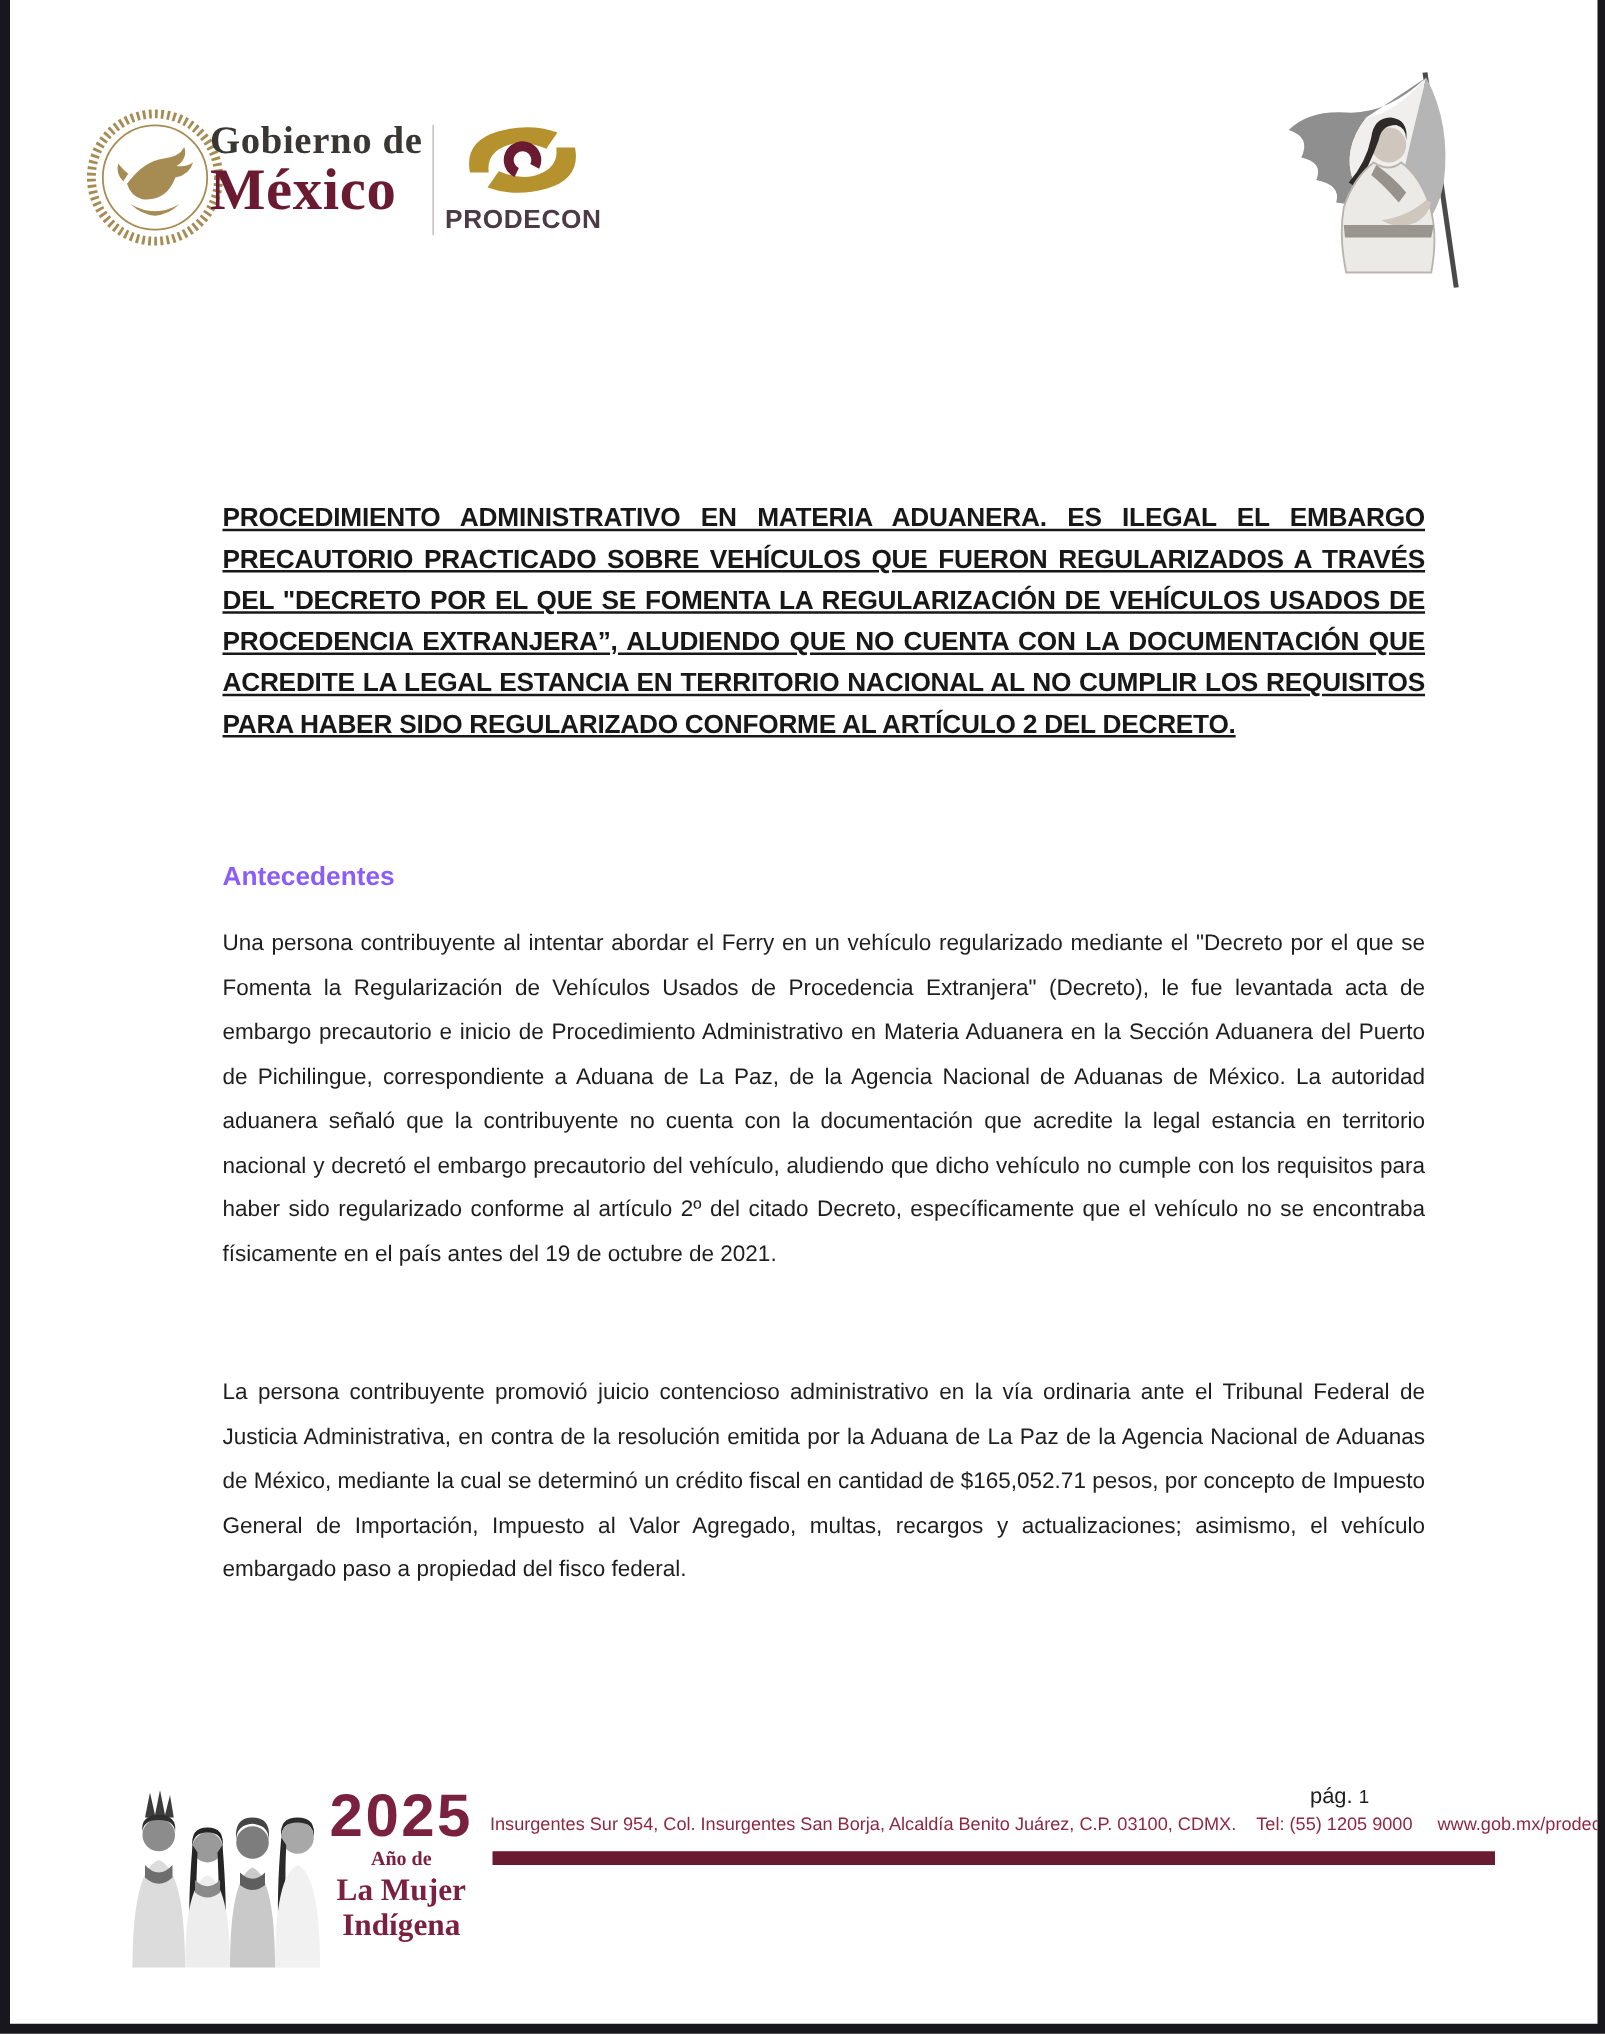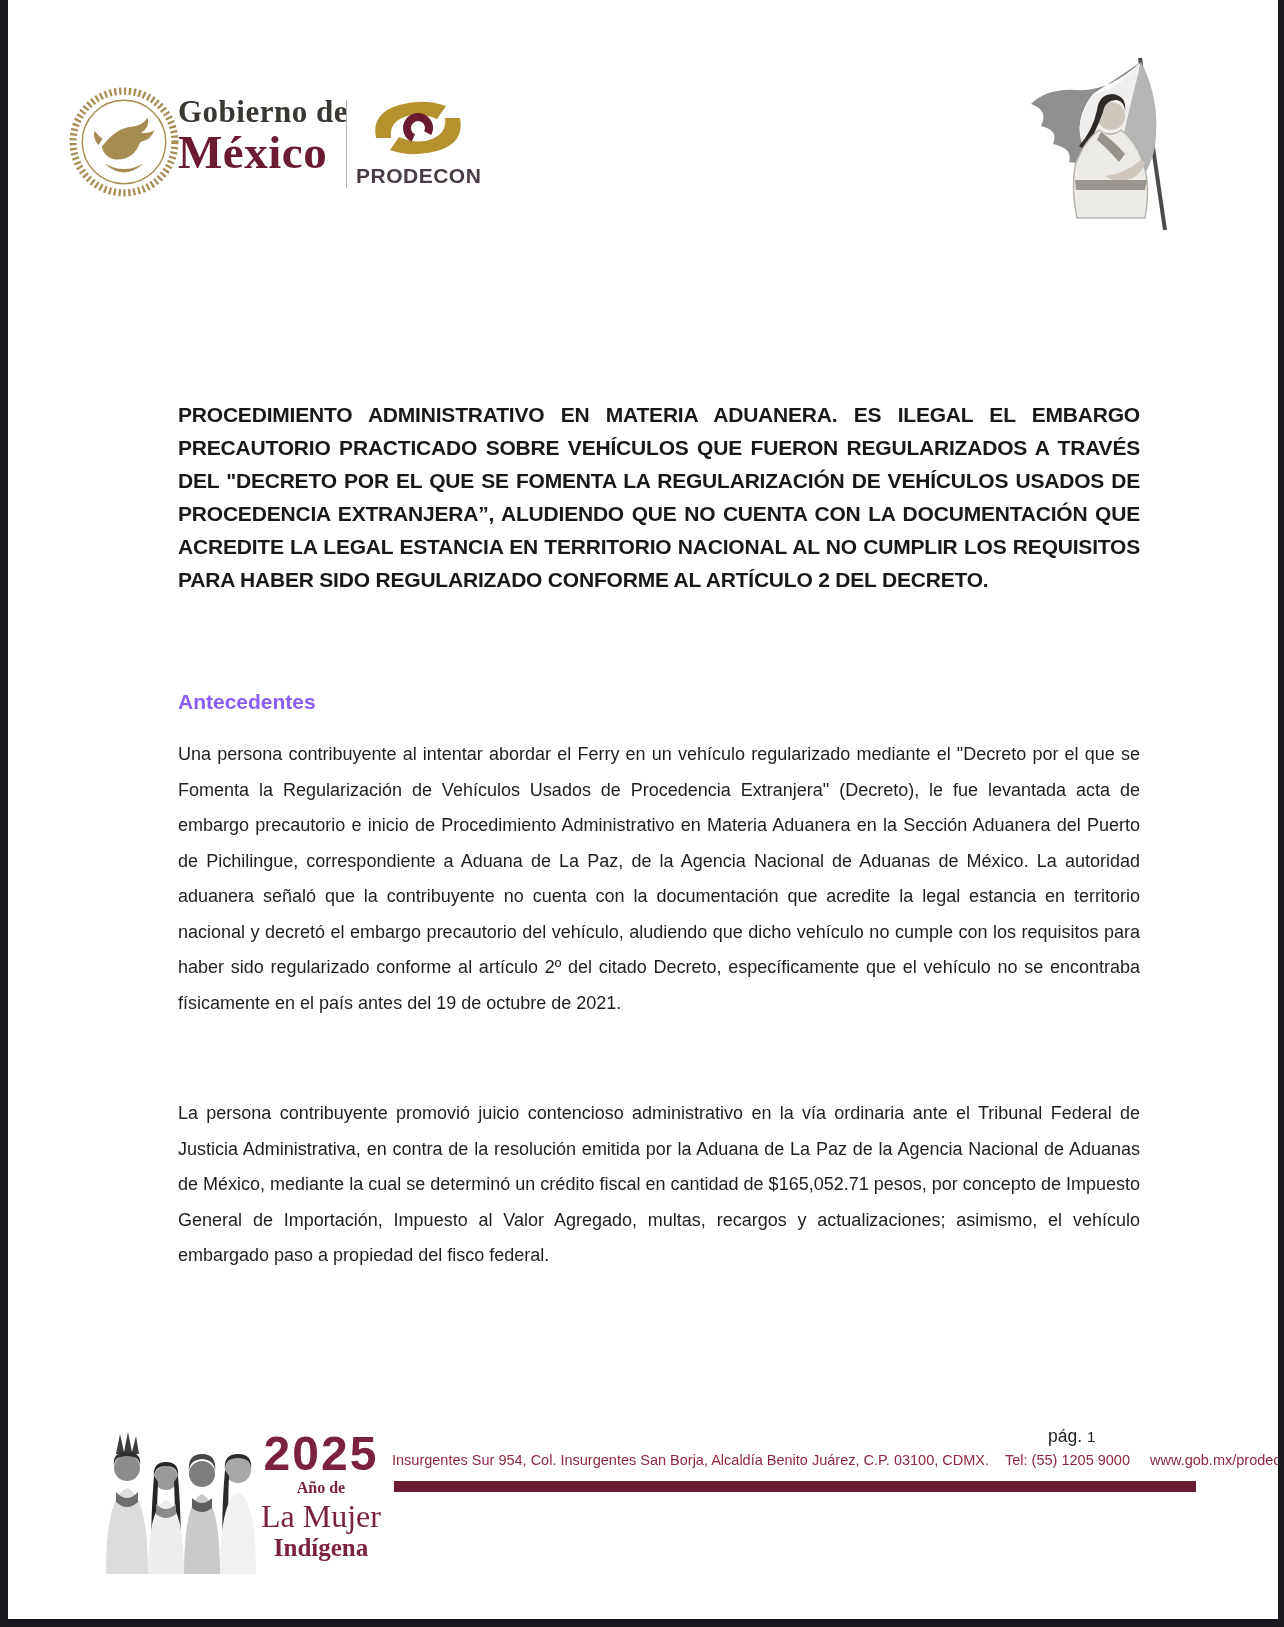--- a/index.html
+++ b/index.html
@@ -8,58 +8,58 @@
     background:#17171d;
     font-family:"Liberation Sans", sans-serif;
     -webkit-font-smoothing:antialiased;
   }
   .page{
     position:absolute;left:8px;top:0;width:1270px;height:1619px;
     background:#ffffff;overflow:hidden;
   }
   
   .seal{position:absolute;left:60px;top:86px;width:112px;height:112px;}
-  .gob-text{position:absolute;left:170px;top:96px;line-height:1;}
+  .gob-text{position:absolute;left:160px;top:96px;line-height:1;}
   .gob-line1{font-family:"Liberation Serif",serif;font-size:31px;font-weight:700;color:#3A3632;letter-spacing:.5px;}
   .gob-line2{font-family:"Liberation Serif",serif;font-size:47px;font-weight:700;color:#6A1B31;margin-top:2px;letter-spacing:.5px;}
   .hdr-divider{position:absolute;left:338px;top:100px;width:1px;height:88px;background:#b3b3b3;}
   .prodecon-logo{position:absolute;left:358px;top:96px;width:104px;height:64px;}
   .prodecon-acronym{position:absolute;left:348px;top:164px;width:124px;text-align:right;
     font-size:21px;font-weight:700;color:#4A3B47;letter-spacing:.5px;}
   .prodecon-name{position:absolute;left:464px;top:104px;color:#6A1B31;font-size:17px;font-weight:700;line-height:20px;}
   .prodecon-tagline{font-size:9px;font-weight:700;color:#8a8a8a;letter-spacing:.4px;margin-top:3px;}
   .flag-illustration{position:absolute;left:1005px;top:50px;width:190px;height:190px;}
   
   .doc-title{
     position:absolute;left:170px;top:266px;width:815px;
     font-size:25px;line-height:44px;color:#A93C20;
   }
   .doc-title .t-bold{font-weight:700;}
   .doc-title .t-italic{font-style:italic;font-weight:400;}
   .thesis{
     position:absolute;left:170px;top:398px;width:962px;
     font-size:21px;font-weight:700;line-height:33px;color:#181818;
-    text-align:justify;letter-spacing:-.2px;
+    text-align:justify;letter-spacing:-.2px;text-decoration:underline;
   }
   .section-heading{
     position:absolute;left:170px;top:690px;
     font-size:21px;font-weight:700;color:#8b5cf6;
   }
   .para{
     position:absolute;left:170px;width:962px;
     font-size:18px;line-height:35.5px;color:#1E1E1E;text-align:justify;
   }
   .para-1{top:737px;}
   .para-2{top:1096px;}
   
   .women-photo{position:absolute;left:86px;top:1426px;width:174px;height:150px;}
   .year-block{position:absolute;left:250px;top:1430px;width:126px;text-align:center;color:#7B2140;line-height:1;}
   .year-big{font-family:Liberation Sans, sans-serif;font-size:48px;font-weight:600;letter-spacing:2px;}
   .year-cap1{font-family:"Liberation Serif",serif;font-size:16px;font-weight:600;margin-top:2px;}
-  .year-cap2{font-family:"Liberation Serif",serif;font-size:32px;font-weight:400;margin-top:4px;}
+  .year-cap2{font-family:"Liberation Serif",serif;font-size:25px;font-weight:700;margin-top:4px;}
   .year-cap3{font-family:"Liberation Serif",serif;font-size:25px;font-weight:700;margin-top:3px;}
   .address-row{
     position:absolute;left:384px;top:1452px;width:790px;
     font-size:14.5px;color:#8E2741;white-space:nowrap;
   }
   .address-row .gap1{margin-left:12px;}
   .address-row .gap2{margin-left:16px;}
   .footer-bar{position:absolute;left:386px;top:1481px;width:802px;height:11px;background:#6A1B31;}
   .pag{position:absolute;left:1040px;top:1426px;font-size:17.5px;color:#1d1d1d;}
   .pag .num{font-size:15px;}

